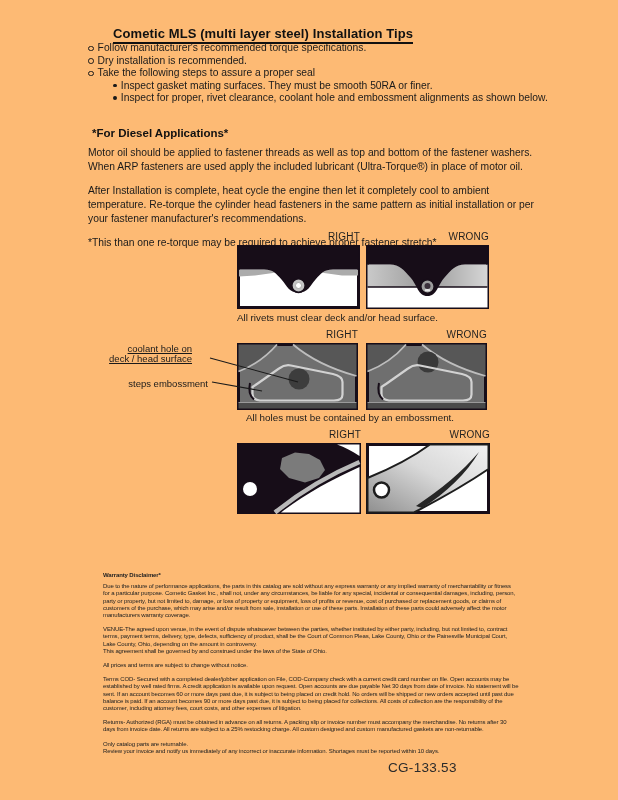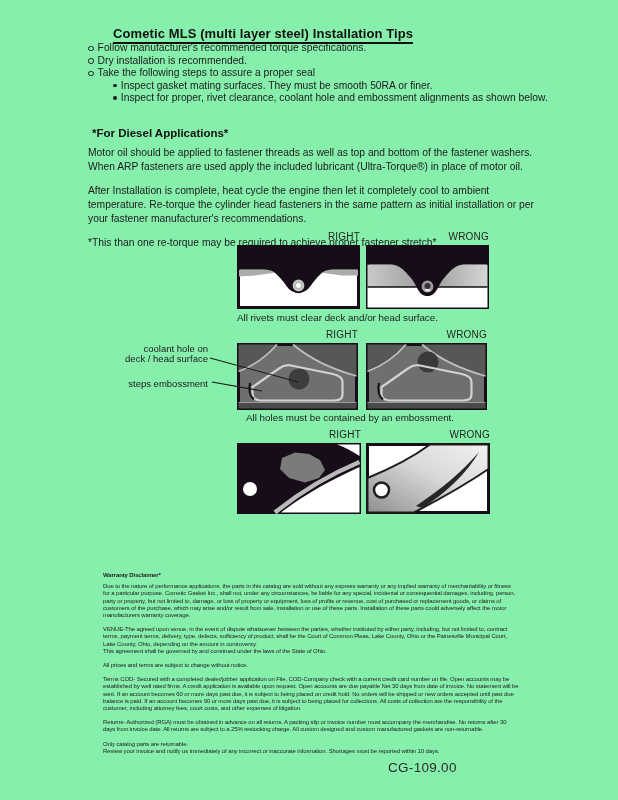--- a/index.html
+++ b/index.html
@@ -1,16 +1,16 @@
 <!DOCTYPE html>
 <html><head>
 <meta charset="utf-8">
 <style>
   html,body{margin:0;padding:0;background:#ffffff;}
-  .page{position:relative;width:618px;height:800px;background:#86efac;overflow:hidden;
+  .page{position:relative;width:618px;height:800px;background:#fdba74;overflow:hidden;
         font-family:"Liberation Sans", sans-serif;color:#1a1a1a;}
   .abs{position:absolute;}
   .title{left:113px;top:26px;font-size:13px;font-weight:bold;color:#111;
          border-bottom:2px solid #111;padding-bottom:1px;letter-spacing:0.1px;}
   .bullets{left:88px;top:42px;width:470px;font-size:10.3px;line-height:12.6px;}
   .brow{display:flex;align-items:flex-start;}
   .m1{flex:0 0 auto;width:3.6px;height:3.6px;border:1px solid #1a1a1a;border-radius:50%;
       margin:3.6px 4px 0 0;}
   .m2{flex:0 0 auto;width:3.8px;height:3.8px;background:#1a1a1a;border-radius:50%;
       margin:3.8px 4px 0 25px;}
@@ -96,21 +96,21 @@
     <circle cx="61.5" cy="41.5" r="6.8" fill="#9c9c9c" stroke="#170d18" stroke-width="1.8"></circle>
     <circle cx="61.5" cy="41" r="3" fill="#3a2f3a"></circle>
     <ellipse cx="61.5" cy="45.2" rx="3" ry="1.3" fill="#e8e8e8"></ellipse>
   </svg>
 
   <div class="abs dg-caption" style="left:237px;top:312px;width:300px;">All rivets must clear deck and/or head surface.</div>
 
   <div class="abs dg-label" style="left:237px;top:329px;width:121px;">RIGHT</div>
   <div class="abs dg-label" style="left:366px;top:329px;width:121px;">WRONG</div>
 
-  <div class="abs ann" style="left:118px;top:344px;width:90px;">
+  <div class="abs ann" style="left:102px;top:344px;width:90px;text-decoration:underline;">
     <div>coolant hole on</div>
     <div>deck / head surface</div>
   </div>
   <div class="abs ann" style="left:108px;top:379px;width:100px;">steps embossment</div>
 
   <svg class="abs" style="left:205px;top:348px;z-index:5;" width="100" height="48" viewBox="0 0 100 48">
     <line x1="5" y1="10" x2="93" y2="34" stroke="#1a1a1a" stroke-width="1.1"></line>
     <line x1="7" y1="34" x2="57" y2="43" stroke="#1a1a1a" stroke-width="1.1"></line>
   </svg>
 
@@ -178,15 +178,15 @@
     <p class="gap">Due to the nature of performance applications, the parts in this catalog are sold without any express warranty or any implied warranty of merchantability or fitness for a particular purpose.  Cometic Gasket Inc., shall not, under any circumstances, be liable for any special, incidental or consequential damages, including, person, party or property, but not limited to, damage, or loss of property or equipment, loss of profits or revenue, cost of purchased or replacement goods, or claims of customers of the purchase, which may arise and/or result from sale, installation or use of these parts.  Installation of these parts could adversely affect the motor manufacturers warranty coverage.</p>
     <p>VENUE-The agreed upon venue, in the event of dispute whatsoever between the parties, whether instituted by either party, including, but not limited to, contract terms, payment terms, delivery, type, defects, sufficiency of product, shall be the Court of Common Pleas, Lake County, Ohio or the Painesville Municipal Court, Lake County, Ohio, depending on the amount in controversy.</p>
     <p class="gap">This agreement shall be governed by and construed under the laws of the State of Ohio.</p>
     <p class="gap">All prices and terms are subject to change without notice.</p>
     <p class="gap">Terms COD- Secured with a completed dealer/jobber application on File, COD-Company check with a current credit card number on file.  Open accounts may be established by well rated firms.  A credit application is available upon request.  Open accounts are due payable Net 30 days from date of invoice.  No statement will be sent.  If an account becomes 60 or more days past due, it is subject to being placed on credit hold.  No orders will be shipped or new orders accepted until past due balance is paid.  If an account becomes 90 or more days past due, it is subject to being placed for collections.  All costs of collection are the responsibility of the customer, including attorney fees, court costs, and other expenses of litigation.</p>
     <p class="gap">Returns- Authorized (RGA) must be obtained in advance on all returns.  A packing slip or invoice number must accompany the merchandise.  No returns after 30 days from invoice date.  All returns are subject to a 25% restocking charge.  All custom designed and custom manufactured gaskets are non-returnable.</p>
     <p>Only catalog parts are returnable.</p>
     <p>Review your invoice and notify us immediately of any incorrect or inaccurate information.  Shortages must be reported within 10 days.</p>
   </div>
 
-  <div class="abs footer-code">CG-109.00</div>
+  <div class="abs footer-code">CG-133.53</div>
 
 </div>
 
 </body></html>

